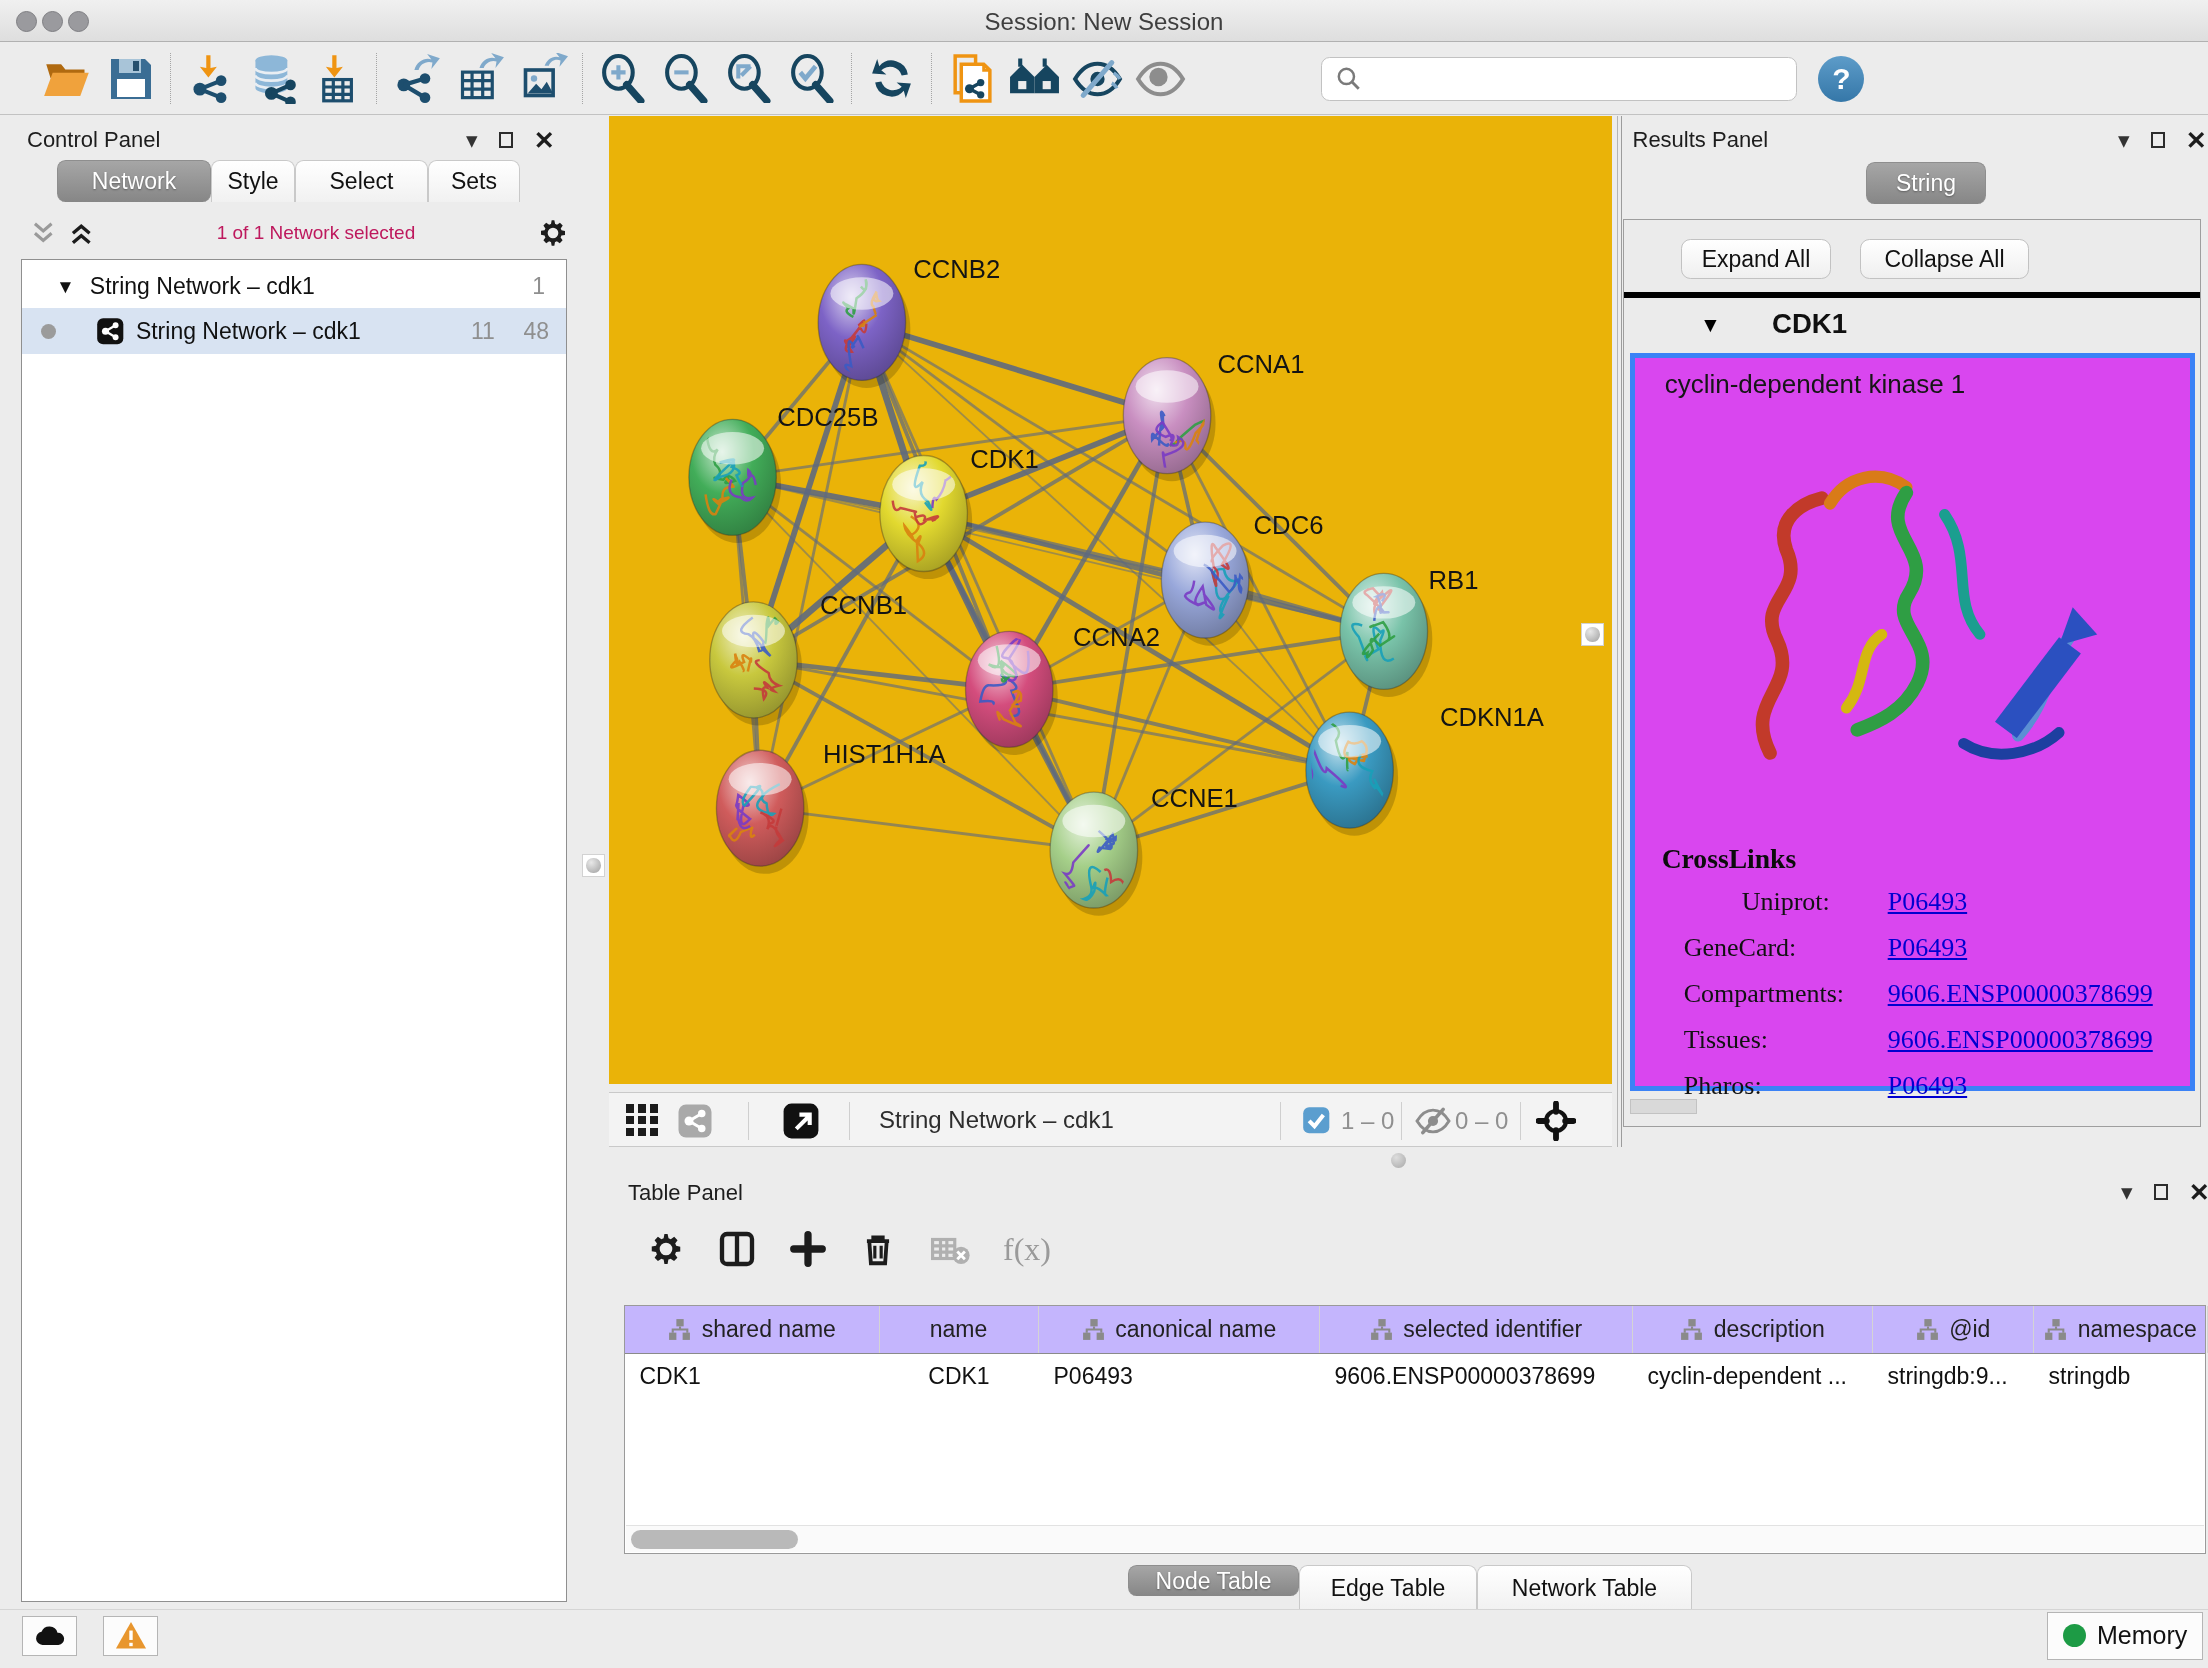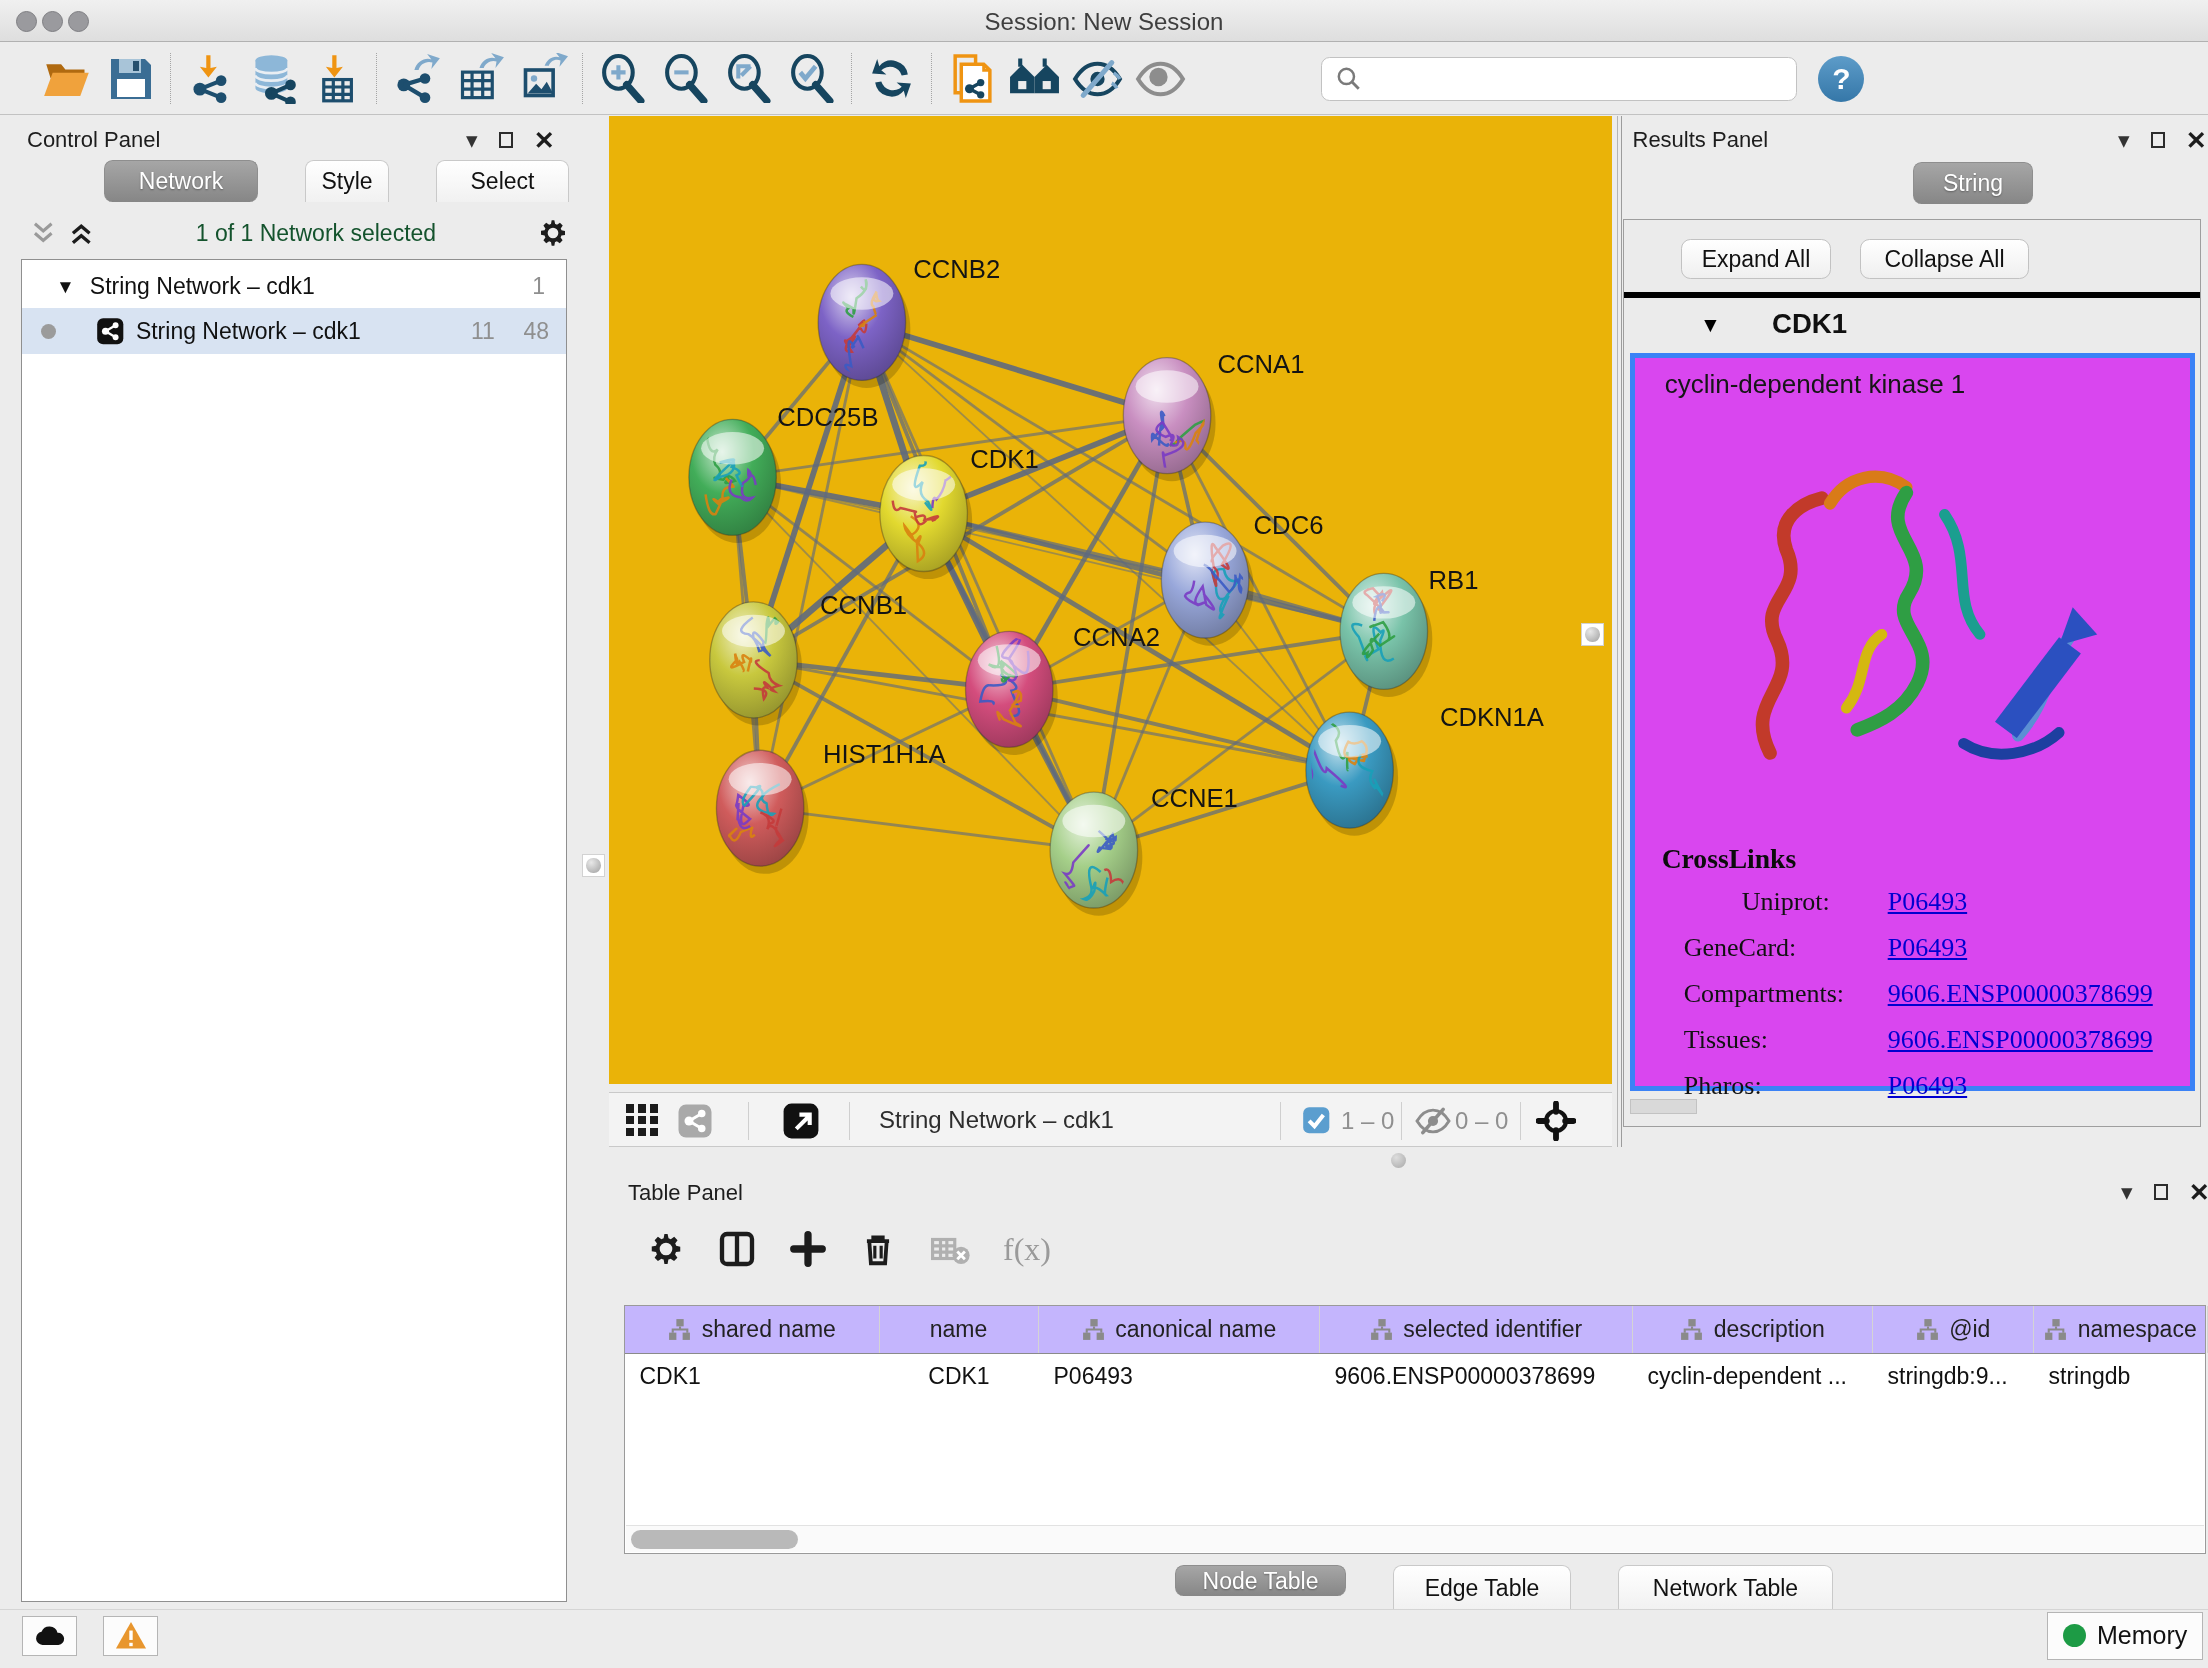--- a/index.html
+++ b/index.html
@@ -32,21 +32,21 @@
   
   .phead { font-size:22px; color:#1d1d1d; }
   .winicons { display:flex; gap:21px; align-items:center; color:#222; }
   .wi-float { font-size:23px; color:#333; }
   .wi-max { width:14.3px; height:16px; border:2.9px solid #2c2c2c; display:inline-block; }
   .wi-close { font-size:25px; font-weight:bold; color:#1c1c1c; }
 
   
   .tab { height:42px; display:flex; align-items:center; justify-content:center;
     font-size:23px; color:#111; background:linear-gradient(#ffffff,#f1f1f1);
-    border:1px solid #c9c9c9; border-bottom:none; border-radius:8.6px 8.6px 0 0; padding:0 23px;margin-left:47px; }
+    border:1px solid #c9c9c9; border-bottom:none; border-radius:8.6px 8.6px 0 0; padding:0 23px; }
   .tab.sel { background:linear-gradient(#a6a6a6,#868686); color:#fff;
     text-shadow:0 1px 1.9px rgba(0,0,0,.35); border-color:#8e8e8e; border-radius:8.6px; }
   .btab { border-radius:8.6px 8.6px 0 0; }
 
   
   .netlist { left:21px; top:259px; width:546px; height:1343px; background:#fff;
     border:1.9px solid #8f8f8f; }
   .treerow { position:absolute; left:0; width:100%; height:46px; display:flex; align-items:center; font-size:23px; color:#111; }
   .rowsel { background:#d8e3f2; }
   .cnt { color:#8f8f8f; }
@@ -266,21 +266,21 @@
       <div class="tab" style="width:92px">Sets</div>
     </div>
 
     <div class="abs" style="left:28.5px;top:95px;width:548px;height:44px;display:flex;align-items:center">
       <svg width="28.5" height="28.5" viewBox="0 0 24 24">
         <path d="M5 4l7 6 7-6M5 12l7 6 7-6" fill="none" stroke="#9a9a9a" stroke-width="2.6"></path>
       </svg>
       <svg width="28.5" height="28.5" viewBox="0 0 24 24" style="margin-left:9.5px">
         <path d="M5 20l7-6 7 6M5 12l7-6 7 6" fill="none" stroke="#1c1c1c" stroke-width="2.8"></path>
       </svg>
-      <div style="flex:1;text-align:center;font-size:23px;color:#14532d">1 of 1 Network selected</div>
+      <div style="flex:1;text-align:center;font-size:19px;color:#be185d">1 of 1 Network selected</div>
       <svg width="32" height="32" viewBox="0 0 24 24" style="margin-right:7.6px">
         <path fill-rule="evenodd" fill="#1c1c1c" d="M12 8a4 4 0 1 0 0 8 4 4 0 0 0 0-8zm9 5.5v-3l-2.6-.5a6.7 6.7 0 0 0-.6-1.4l1.5-2.2-2.1-2.1-2.2 1.5c-.45-.25-.93-.45-1.4-.6L13 2.5h-2l-.5 2.7c-.5.15-.95.35-1.4.6L6.9 4.3 4.8 6.4l1.5 2.2c-.25.45-.45.9-.6 1.4l-2.7.4v3l2.7.5c.15.5.35.95.6 1.4l-1.5 2.2 2.1 2.1 2.2-1.5c.45.25.9.45 1.4.6l.5 2.8h2l.5-2.8c.5-.15.95-.35 1.4-.6l2.2 1.5 2.1-2.1-1.5-2.2c.25-.45.45-.9.6-1.4z"></path>
       </svg>
     </div>
 
     <div class="abs netlist" style="top:143px">
       <div class="treerow" style="top:3.8px">
         <span style="margin-left:34px;font-size:19px">▼</span>
         <span style="margin-left:15px">String Network – cdk1</span>
         <span class="cnt" style="margin-left:auto;margin-right:21px">1</span>

